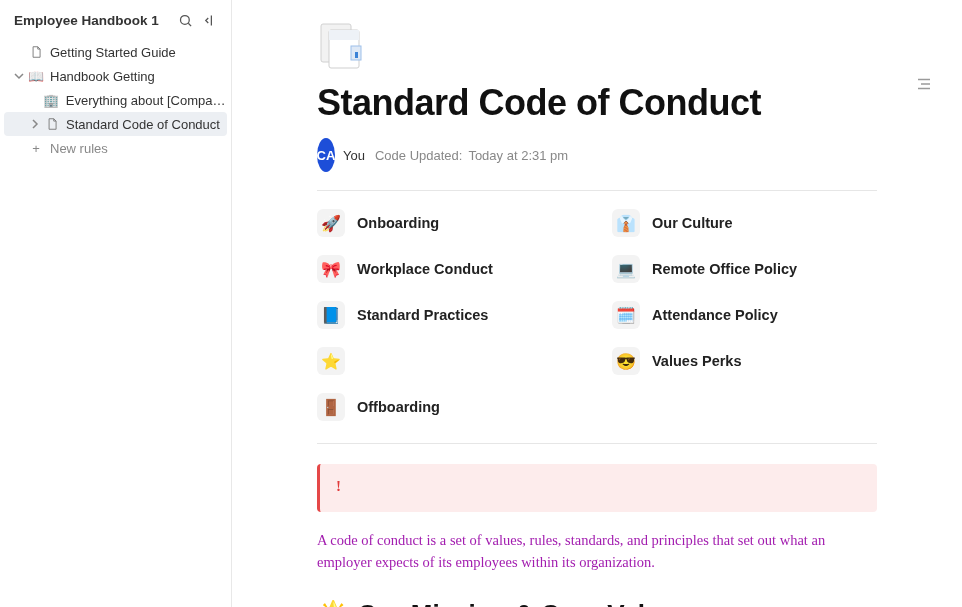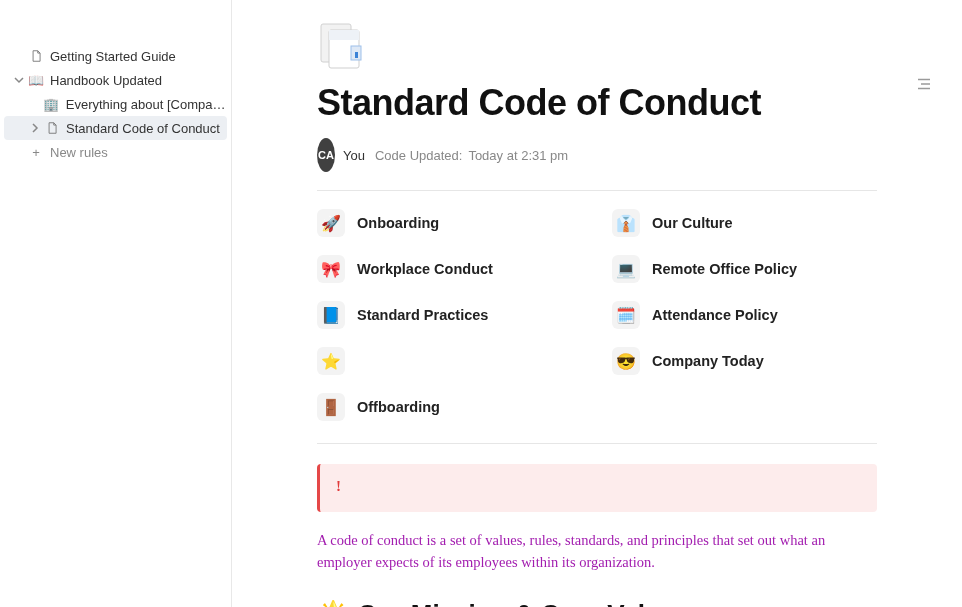--- a/index.html
+++ b/index.html
@@ -86,21 +86,21 @@
   .meta {
     display:flex;
     align-items:center;
     font-size:13px;
     color:#888;
     gap: 10px;
     margin-bottom: 18px;
   }
   .avatar {
     width:18px; height:34px; border-radius:50%;
-    background:#404040; color:#fff; font-size:11px; font-weight:700;
+    background:#1d4ed8; color:#fff; font-size:13px; font-weight:700;
     display:flex; align-items:center; justify-content:center;
   }
   .meta .you { color:#333; font-weight:500; margin-left:-2px; }
   .hr { border:0; border-top:1px solid #e6e6e6; margin: 6px 0 18px 0; }
   .toc {
     display:grid;
     grid-template-columns: 1fr 1fr;
     column-gap: 30px;
     row-gap: 18px;
     margin-bottom: 22px;
@@ -138,41 +138,56 @@
     position:absolute; top:74px; right:28px;
     width:20px; height:20px; color:#9a9a9a;
     display:flex; align-items:center; justify-content:center;
     cursor:pointer;
   }
 </style>
 </head>
 <body>
 
 <div class="sidebar">
+  <div class="sb-header">
+    <div class="sb-title">Employee Handbook 1</div>
+    <span class="sb-hicon">
+      <svg viewBox="0 0 24 24" width="15" height="15" fill="none" stroke="currentColor" stroke-width="2">
+          <circle cx="11" cy="11" r="7"></circle>
+          <line x1="21" y1="21" x2="16.5" y2="16.5"></line>
+        </svg>
+    </span>
+    <span class="sb-hicon">
+      <svg viewBox="0 0 24 24" width="15" height="15" fill="none" stroke="currentColor" stroke-width="2">
+          <line x1="15" y1="4" x2="15" y2="20"></line>
+          <polyline points="10 8 6 12 10 16"></polyline>
+        </svg>
+    </span>
+  </div>
 
   <div class="tree">
 
-  <div class="row" style="padding-left: 6px; margin-top: 36px;">
+  <div class="row" style="padding-left: 6px;">
         <span class="tw"></span>
         <span class="ricon gray">
           <svg viewBox="0 0 24 24" width="14" height="14" fill="none" stroke="currentColor" stroke-width="1.6">
             <path d="M7 3h8l4 4v14H7z"></path>
             <path d="M15 3v4h4"></path>
           </svg>
         </span>
         <span class="rlabel">Getting Started Guide</span>
       </div>
       <div class="row" style="padding-left: 6px;">
         <span class="tw">
           <svg viewBox="0 0 10 10">
             <path d="M1 3l4 4 4-4" fill="none" stroke="currentColor" stroke-width="1.5"></path>
           </svg>
         </span>
         <span class="ricon">📖</span>
-        <span class="rlabel">Handbook Updated</span>
+        <span class="rlabel">Handbook Getting</span>
       </div>
       <div class="row" style="padding-left: 22px;">
         <span class="tw"></span>
         <span class="ricon">🏢</span>
         <span class="rlabel">Everything about [Company]</span>
       </div>
       <div class="row selected" style="padding-left: 22px;">
         <span class="tw">
           <svg viewBox="0 0 10 10">
             <path d="M3 1l4 4-4 4" fill="none" stroke="currentColor" stroke-width="1.5"></path>
@@ -248,21 +263,21 @@
         </div>
         <div class="item">
           <span class="ibox">🗓️</span>
           <span>Attendance Policy</span>
         </div>
         <div class="item">
           <span class="ibox">⭐</span>
         </div>
         <div class="item">
           <span class="ibox">😎</span>
-          <span>Company Today</span>
+          <span>Values Perks</span>
         </div>
         <div class="item">
           <span class="ibox">🚪</span>
           <span>Offboarding</span>
         </div>
       </div>
 
     <hr class="hr">
 
     <div class="banner">

